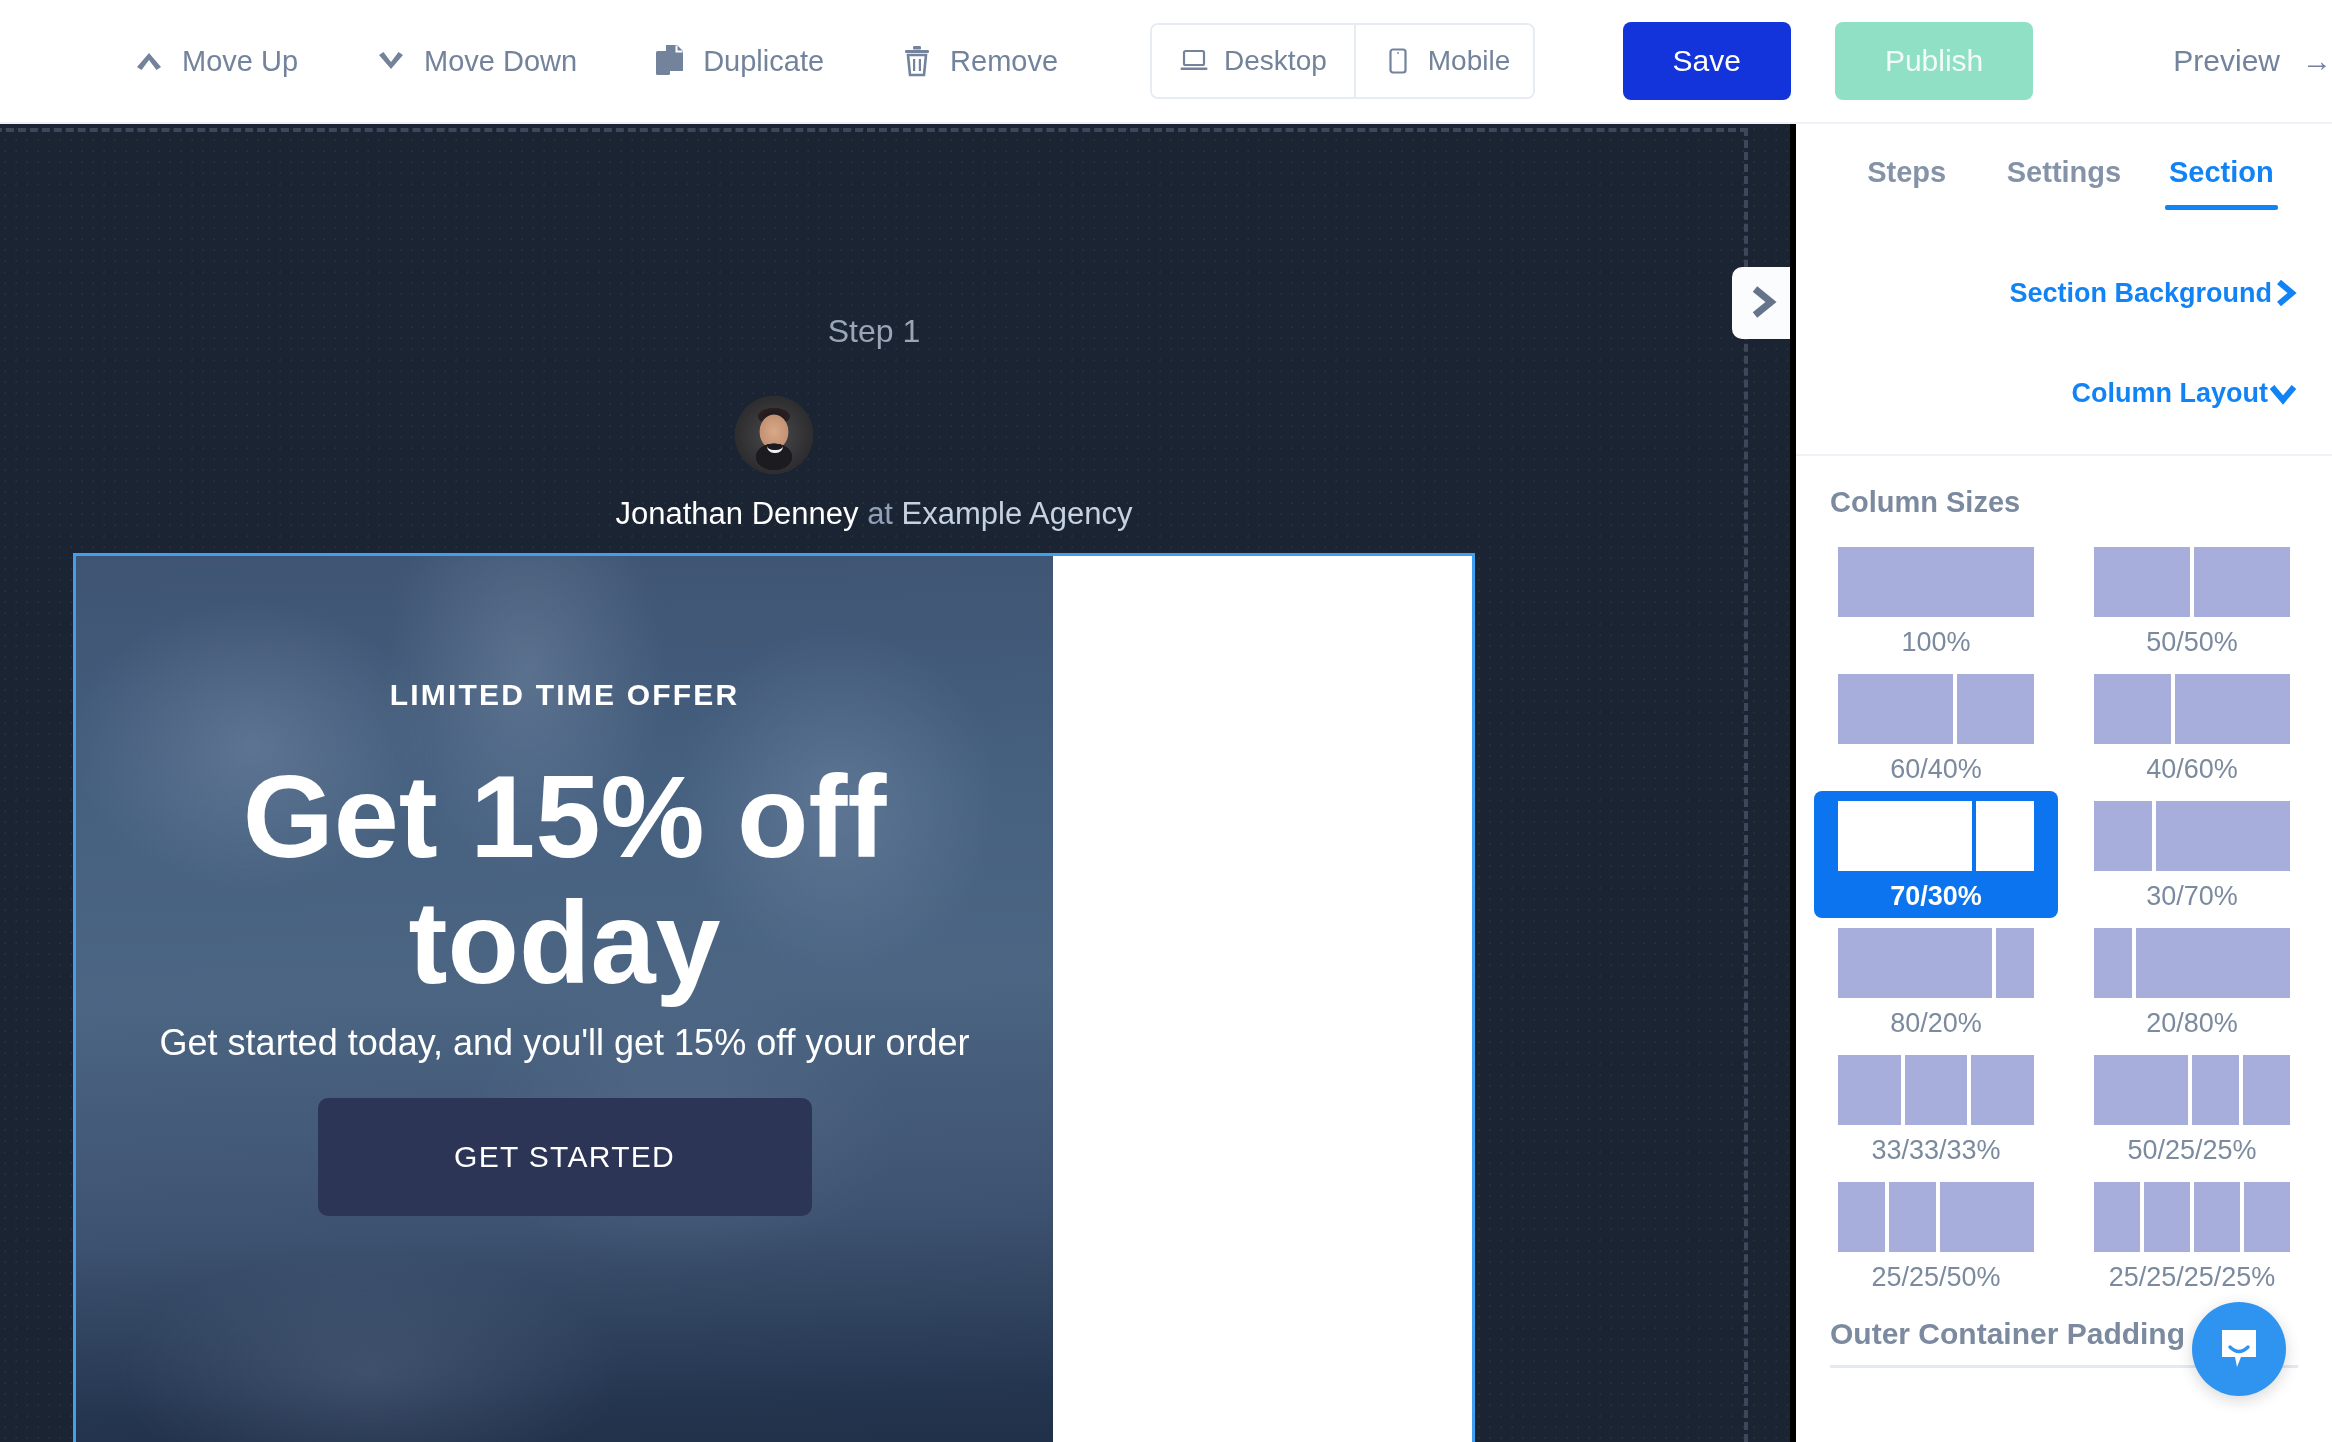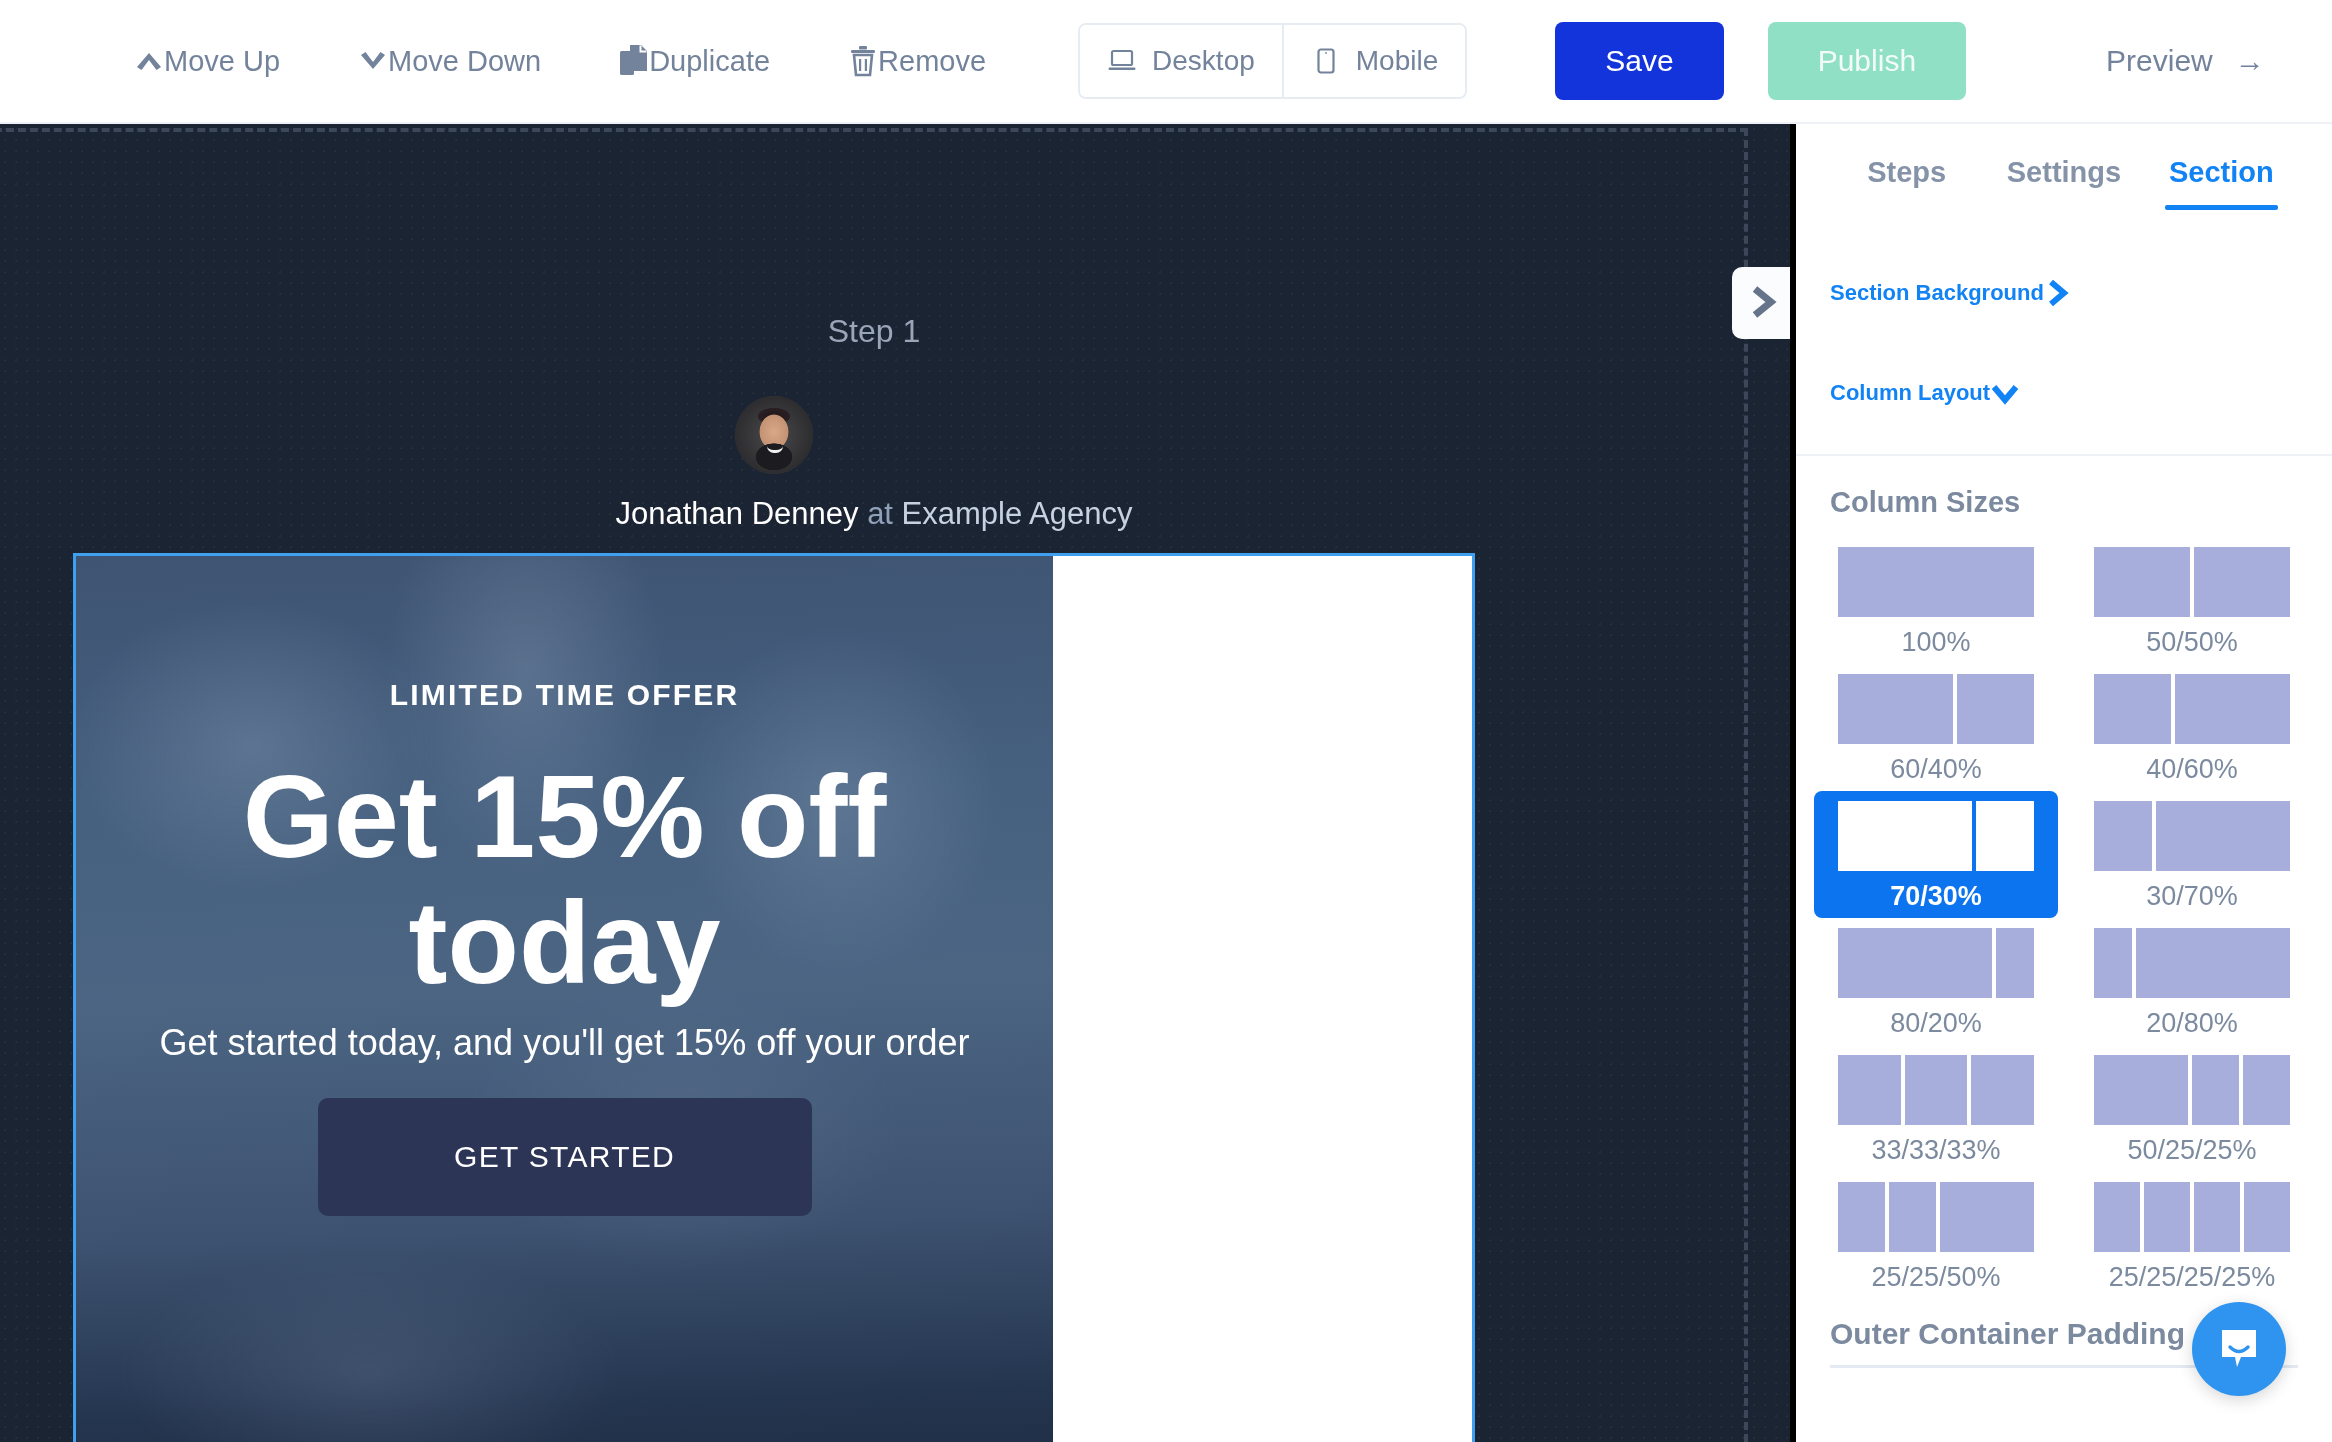--- a/index.html
+++ b/index.html
@@ -12,21 +12,21 @@
 
   
   .toolbar {
     position: absolute; top: 0; left: 0;
     width: 2332px; height: 124px;
     background: #ffffff;
     border-bottom: 2px solid #eef1f6;
     display: flex; align-items: center;
   }
   .tb-btn {
-    display: flex; align-items: center; 
+    display: flex; align-items: center; gap: 18px;
     color: #73839b; font-size: 29px; font-weight: 400;
     cursor: pointer; background: none; border: none;
     font-family: "Liberation Sans", sans-serif;
     padding: 0; white-space: nowrap;
   }
   .tb-btn .lbl { line-height: 1; }
   .tb-icon { display: flex; align-items: center; justify-content: center; width: 30px; height: 32px; }
   .tb-icon svg { display: block; }
 
   .seg-group {
@@ -162,23 +162,23 @@
     height: 100%; display: flex; align-items: center; justify-content: center;
     background: none; border: none; font-family: "Liberation Sans", sans-serif;
   }
   .tab.active { color: #1283f5; }
   .tab.active::after {
     content: ""; position: absolute; bottom: 10px; left: 14%; right: 14%;
     height: 5px; background: #1283f5; border-radius: 2px;
   }
 
   .accordion-row {
-    display: flex; align-items: center; justify-content: flex-start;
+    display: flex; align-items: center; justify-content: flex-end;
     padding: 0 34px; height: 78px; cursor: pointer;
-    color: #1283f5; font-size: 22px; font-weight: bold;
+    color: #1283f5; font-size: 27px; font-weight: bold;
   }
   .accordion-row .chev { color: #1283f5; display: flex; align-items: center; }
   .panel-divider { height: 2px; background: #eef1f6; margin-top: 22px; }
 
   .sizes-title {
     padding: 30px 34px 12px; color: #7b8a9f; font-size: 29px; font-weight: bold;
   }
   .sizes-grid {
     display: grid; grid-template-columns: 1fr 1fr;
     gap: 0px 12px; padding: 6px 18px 0 18px;

